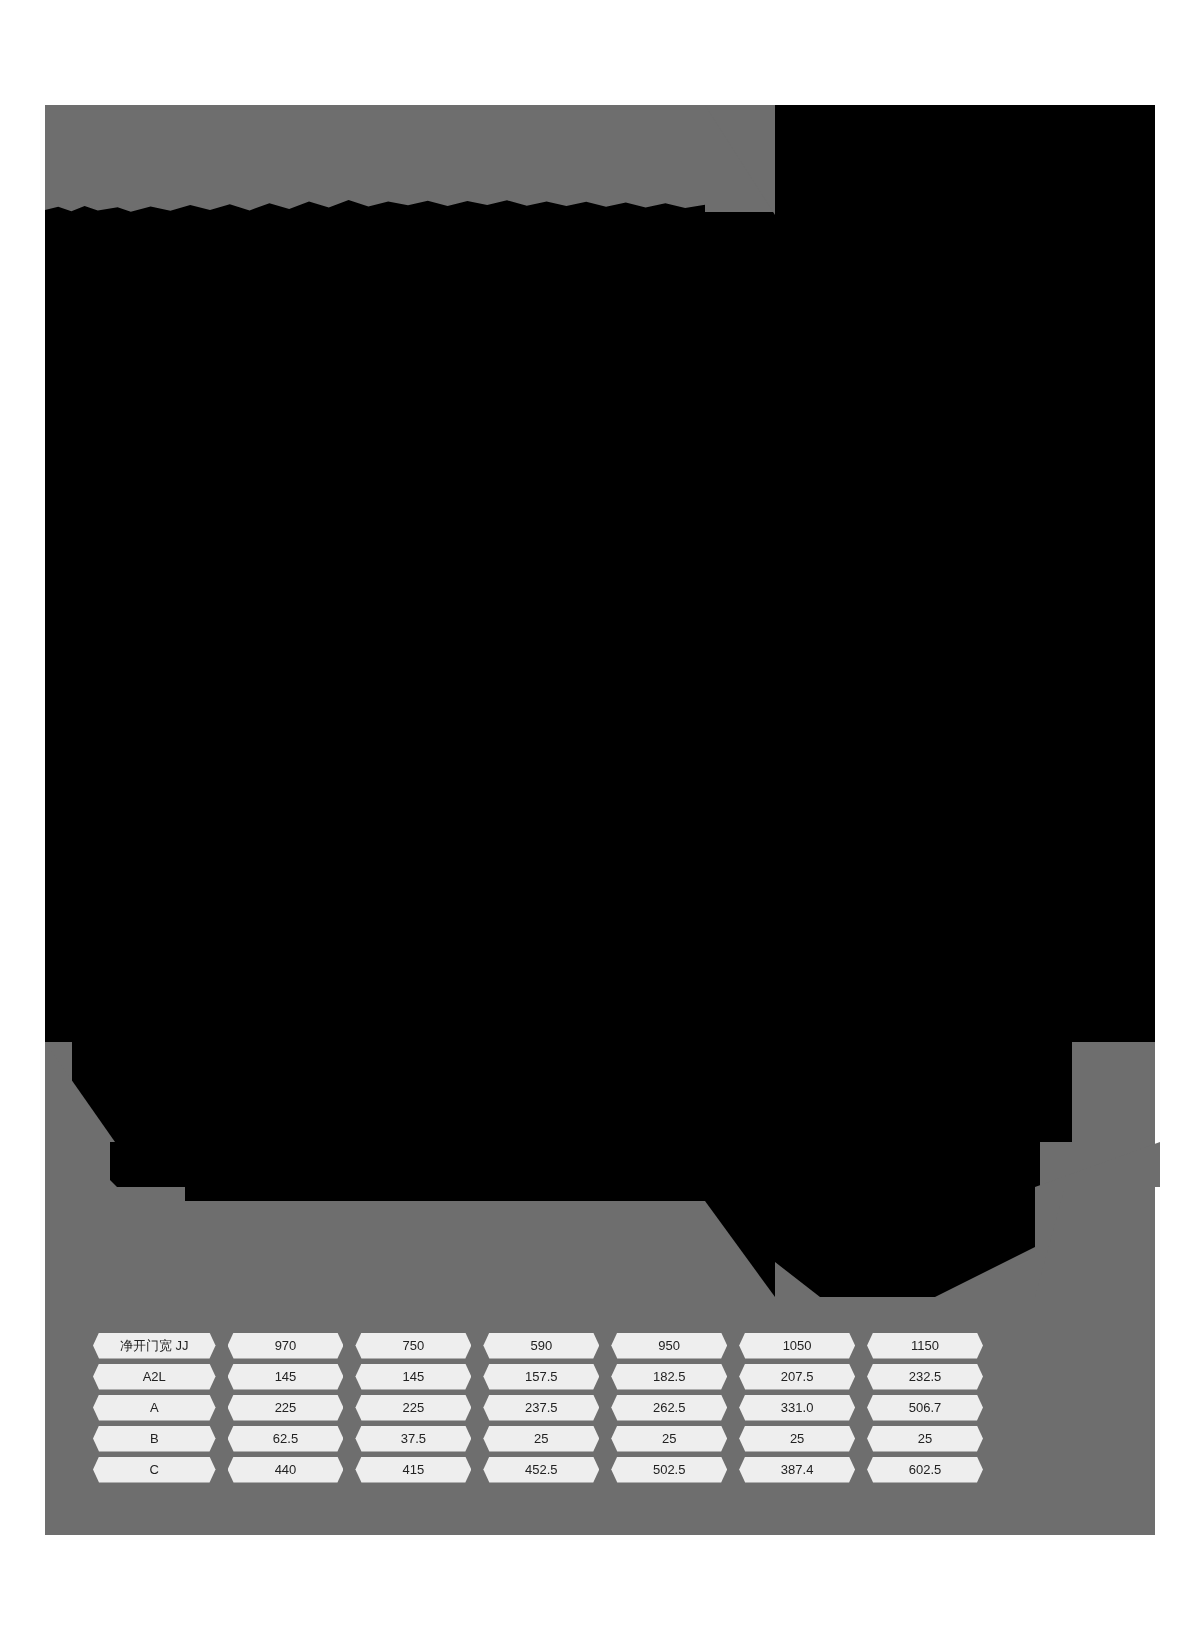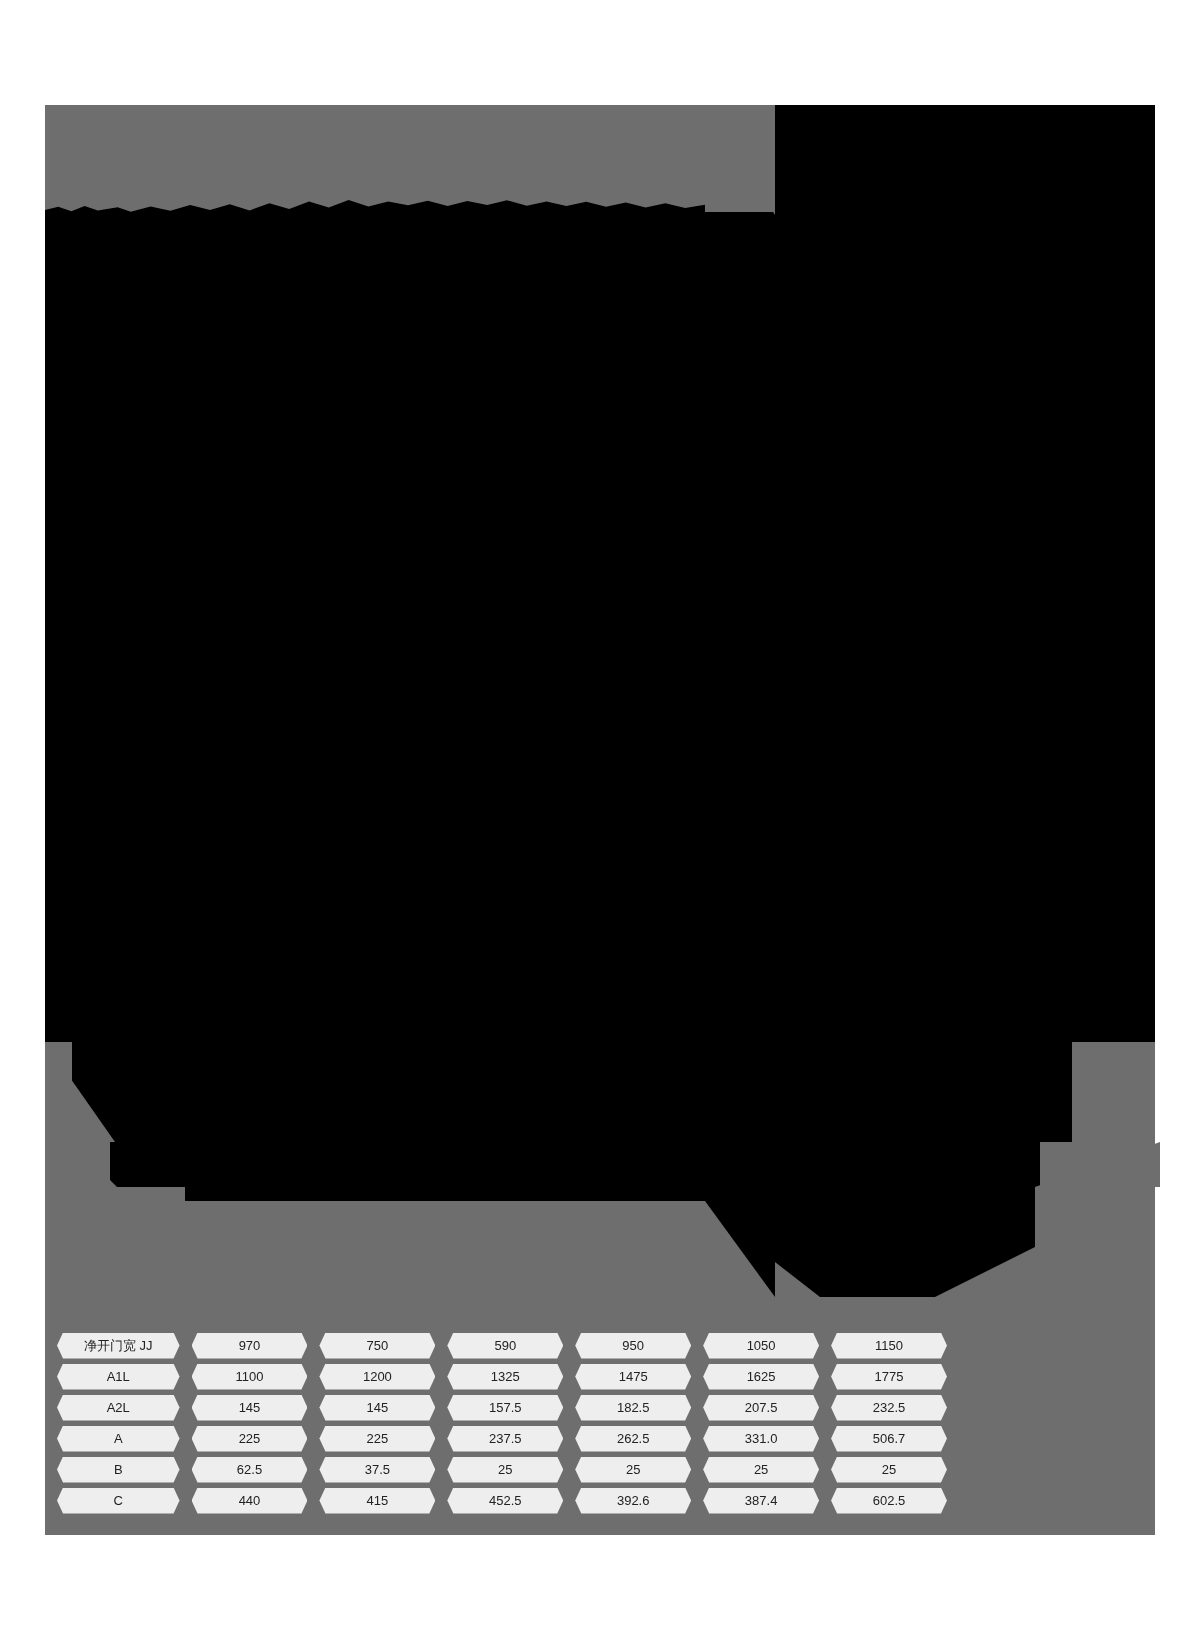--- a/index.html
+++ b/index.html
@@ -94,20 +94,21 @@
     width: 0; height: 0;
   }
 
   
   .table {
     position: absolute;
     left: 45px;
     top: 1330px;
     width: 914px;
     height: 205px;
+    padding-left: 36px;
   }
   .trow {
     display: flex;
     height: 31px;
     align-items: center;
   }
   .cell {
     position: relative;
     height: 26px;
     margin-right: 12px;
@@ -173,29 +174,20 @@
     <div class="trow">
       <div class="cell label">净开门宽 JJ</div>
       <div class="cell val">970</div>
       <div class="cell val">750</div>
       <div class="cell val">590</div>
       <div class="cell val">950</div>
       <div class="cell val">1050</div>
       <div class="cell val">1150</div>
     </div>
 
-    <div class="trow">
-      <div class="cell label">A1L</div>
-      <div class="cell val">1100</div>
-      <div class="cell val">1200</div>
-      <div class="cell val">1325</div>
-      <div class="cell val">1475</div>
-      <div class="cell val">1625</div>
-      <div class="cell val">1775</div>
-    </div>
 
     <div class="trow">
       <div class="cell label">A2L</div>
       <div class="cell val">145</div>
       <div class="cell val">145</div>
       <div class="cell val">157.5</div>
       <div class="cell val">182.5</div>
       <div class="cell val">207.5</div>
       <div class="cell val">232.5</div>
     </div>
@@ -218,20 +210,20 @@
       <div class="cell val">25</div>
       <div class="cell val">25</div>
       <div class="cell val">25</div>
     </div>
 
     <div class="trow">
       <div class="cell label">C</div>
       <div class="cell val">440</div>
       <div class="cell val">415</div>
       <div class="cell val">452.5</div>
-      <div class="cell val">392.6</div>
+      <div class="cell val">502.5</div>
       <div class="cell val">387.4</div>
       <div class="cell val">602.5</div>
     </div>
 
   </div>
 
 </div>
 
 </body></html>

